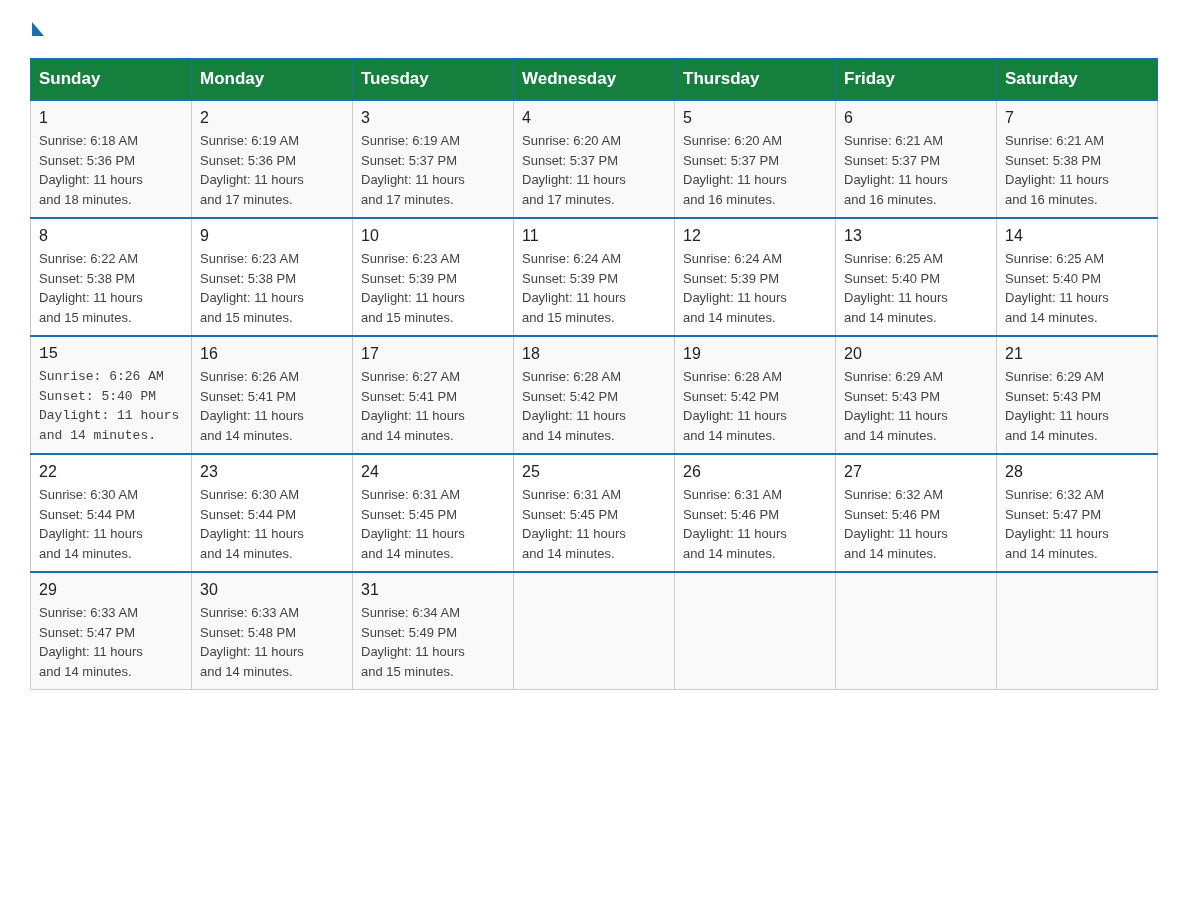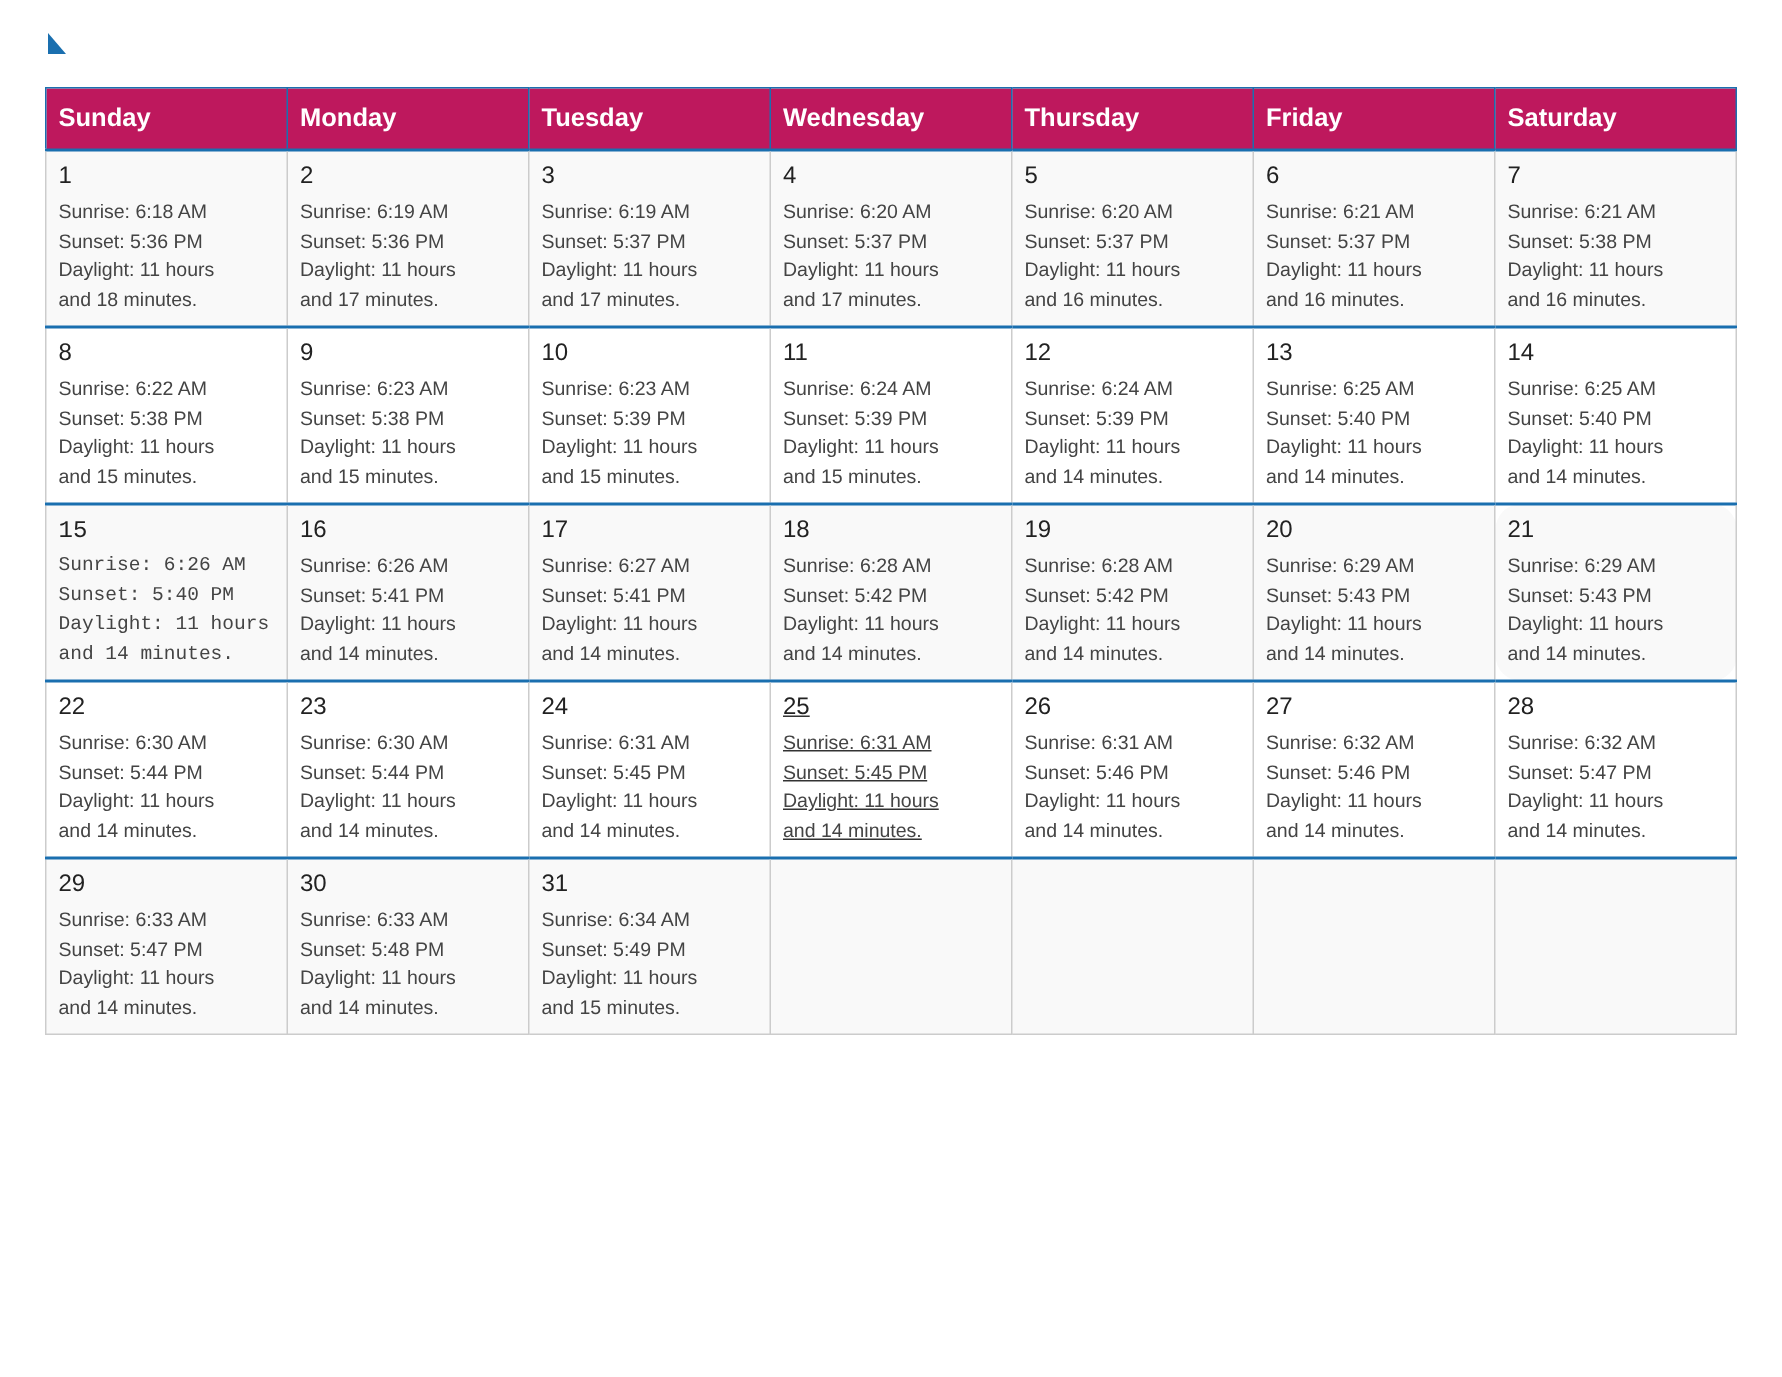--- a/index.html
+++ b/index.html
@@ -59,21 +59,21 @@
       font-size: 22px;
       color: #555;
       margin-top: 4px;
     }
     .calendar {
       width: 100%;
       border-collapse: collapse;
       table-layout: fixed;
     }
     .calendar th {
-      background-color: #be185d;
+      background-color: #15803d;
       color: #fff;
       font-size: 17px;
       font-weight: bold;
       padding: 10px 8px;
       text-align: left;
       border: 1px solid #1a6faf;
     }
     .calendar td {
       vertical-align: top;
       padding: 8px;
@@ -236,21 +236,21 @@
           <div class="day-info">Sunrise: 6:30 AM<br>Sunset: 5:44 PM<br>Daylight: 11 hours<br>and 14 minutes.</div>
         </td>
         <td style="border-top: 2px solid rgb(26, 111, 175);">
           <span class="day-num">23</span>
           <div class="day-info">Sunrise: 6:30 AM<br>Sunset: 5:44 PM<br>Daylight: 11 hours<br>and 14 minutes.</div>
         </td>
         <td style="border-top: 2px solid rgb(26, 111, 175);">
           <span class="day-num">24</span>
           <div class="day-info">Sunrise: 6:31 AM<br>Sunset: 5:45 PM<br>Daylight: 11 hours<br>and 14 minutes.</div>
         </td>
-        <td style="border-top: 2px solid rgb(26, 111, 175); text-decoration: underline;">
+        <td style="border-top: 2px solid rgb(26, 111, 175);">
           <span class="day-num">25</span>
           <div class="day-info">Sunrise: 6:31 AM<br>Sunset: 5:45 PM<br>Daylight: 11 hours<br>and 14 minutes.</div>
         </td>
         <td style="border-top: 2px solid rgb(26, 111, 175);">
           <span class="day-num">26</span>
           <div class="day-info">Sunrise: 6:31 AM<br>Sunset: 5:46 PM<br>Daylight: 11 hours<br>and 14 minutes.</div>
         </td>
         <td style="border-top: 2px solid rgb(26, 111, 175);">
           <span class="day-num">27</span>
           <div class="day-info">Sunrise: 6:32 AM<br>Sunset: 5:46 PM<br>Daylight: 11 hours<br>and 14 minutes.</div>

